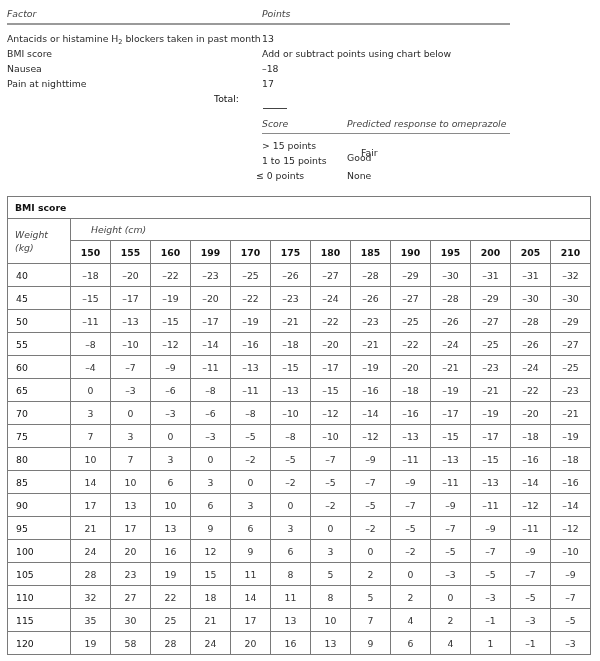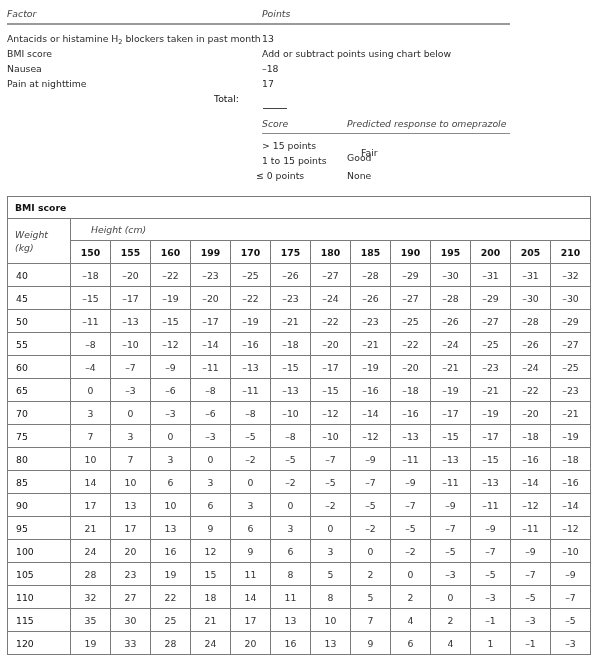--- a/index.html
+++ b/index.html
@@ -344,21 +344,21 @@
         <td>7</td>
         <td>4</td>
         <td>2</td>
         <td>–1</td>
         <td>–3</td>
         <td>–5</td>
       </tr>
       <tr>
         <td class="wrow">120</td>
         <td>19</td>
-        <td>33</td>
+        <td>58</td>
         <td>28</td>
         <td>24</td>
         <td>20</td>
         <td>16</td>
         <td>13</td>
         <td>9</td>
         <td>6</td>
         <td>4</td>
         <td>1</td>
         <td>–1</td>

